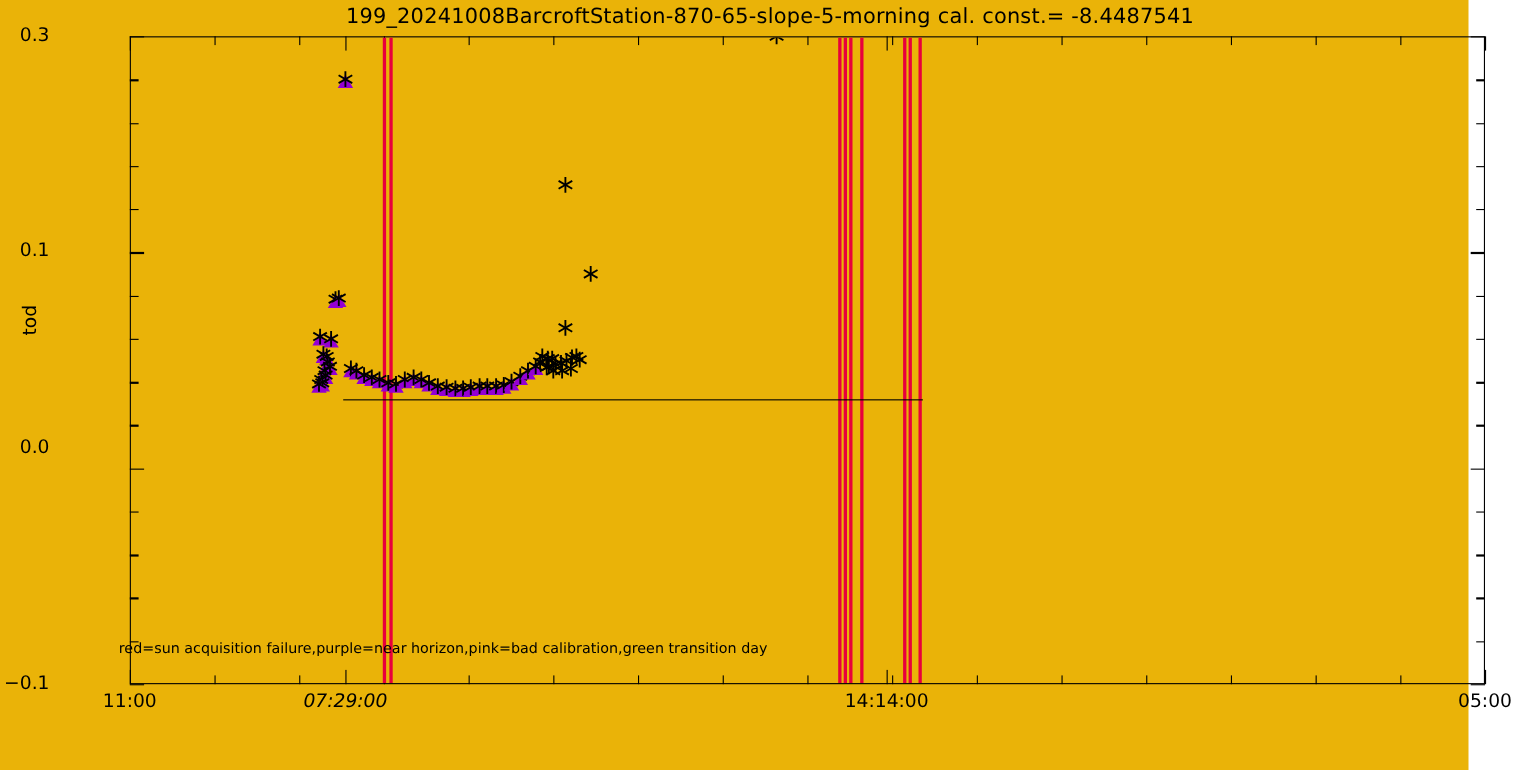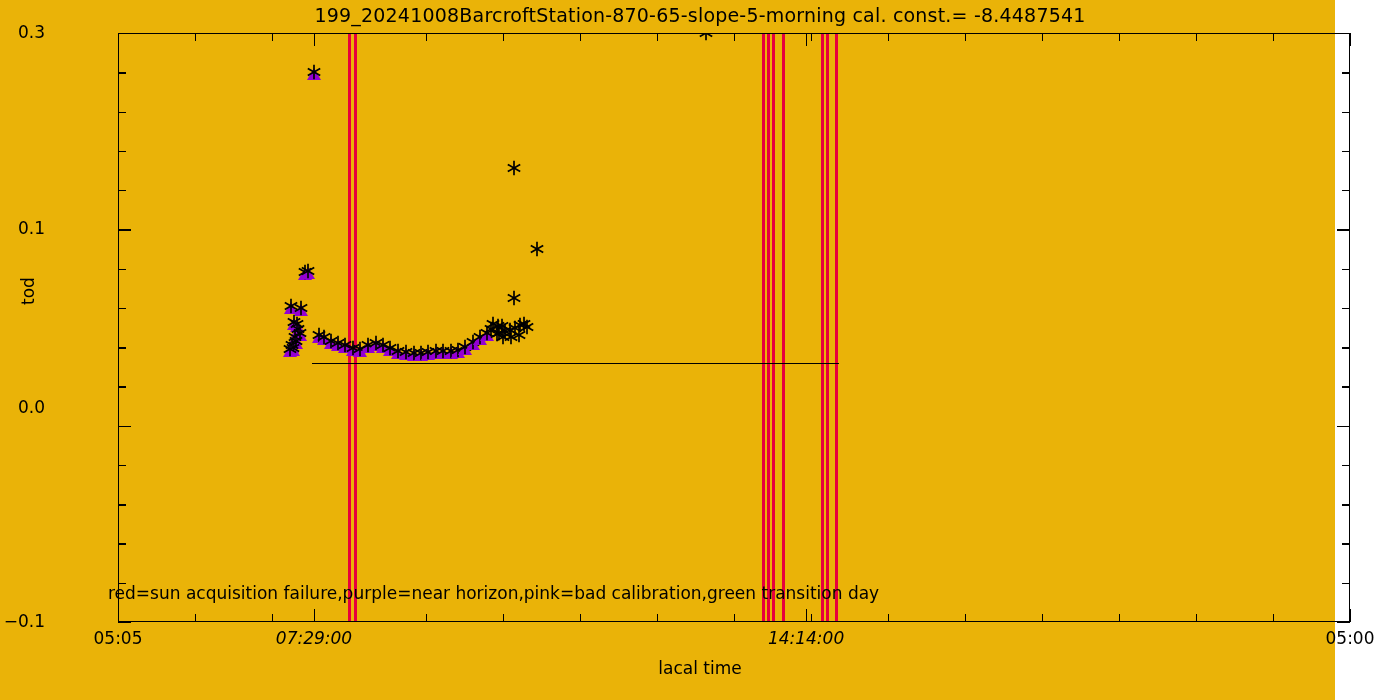--- a/index.html
+++ b/index.html
@@ -79,34 +79,33 @@
   .marker .tri{
     position:absolute;left:-7px;top:-4px;
     width:0;height:0;
     border-left:7px solid transparent;
     border-right:7px solid transparent;
   }
 
   
   .legend-note{
     position:absolute;left:108px;top:583px;
-    font-size:17px;font-family:"DejaVu Sans", sans-serif;color:#000;
+    font-size:13px;font-family:"DejaVu Sans", sans-serif;color:#000;
     white-space:nowrap;
   }
 </style>
 </head>
 <body>
 
 <div id="stage">
 
   <div class="plot-title">199_20241008BarcroftStation-870-65-slope-5-morning cal. const.= -8.4487541</div>
 
   <div class="axis-title-y">tod</div>
 
-  <div class="axis-title-x">lacal time</div>
 
   <div class="axes-frame"></div>
 
   <div id="ticks-layer">
       <div class="tick y-major" style="top: 33px;"></div>
       <div class="tick y-major-r" style="top: 33px;"></div>
       <div class="tick y-minor" style="top: 72.2667px;"></div>
       <div class="tick y-minor-r" style="top: 72.2667px;"></div>
       <div class="tick y-minor" style="top: 111.533px;"></div>
       <div class="tick y-minor-r" style="top: 111.533px;"></div>
@@ -175,23 +174,23 @@
       <div class="tick x-minor" style="left: 1273px;"></div>
       <div class="tick x-minor-t" style="left: 1273px;"></div>
     </div>
   <div id="ylabels-layer">
       <div class="ylab" style="top: 22px;">0.3</div>
       <div class="ylab" style="top: 218.333px;">0.1</div>
       <div class="ylab" style="top: 397px;">0.0</div>
       <div class="ylab" style="top: 611px;">−0.1</div>
     </div>
   <div id="xlabels-layer">
-      <div class="xlab" style="left: 118px;">05:05</div>
+      <div class="xlab" style="left: 118px;">11:00</div>
       <div class="xlab" style="left: 314.011px; font-style: italic;">07:29:00</div>
-      <div class="xlab" style="left: 806.072px; font-style: italic;">14:14:00</div>
+      <div class="xlab" style="left: 806.072px;">14:14:00</div>
       <div class="xlab" style="left: 1350px;">05:00</div>
     </div>
 
   <div class="clipbox">
     <div id="redlines">
         <div class="vline" style="left: 228.891px; background: rgb(232, 0, 60);"></div>
         <div class="vline" style="left: 234.928px; background: rgb(232, 0, 60);"></div>
         <div class="vline" style="left: 643.09px; background: rgb(232, 0, 60);"></div>
         <div class="vline" style="left: 648.018px; background: rgb(232, 0, 60);"></div>
         <div class="vline" style="left: 653.069px; background: rgb(232, 0, 60);"></div>

